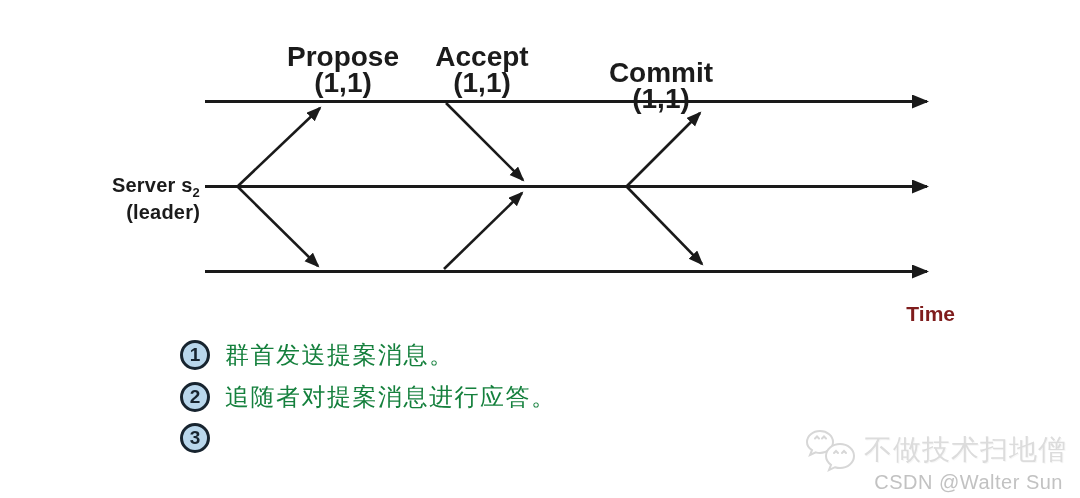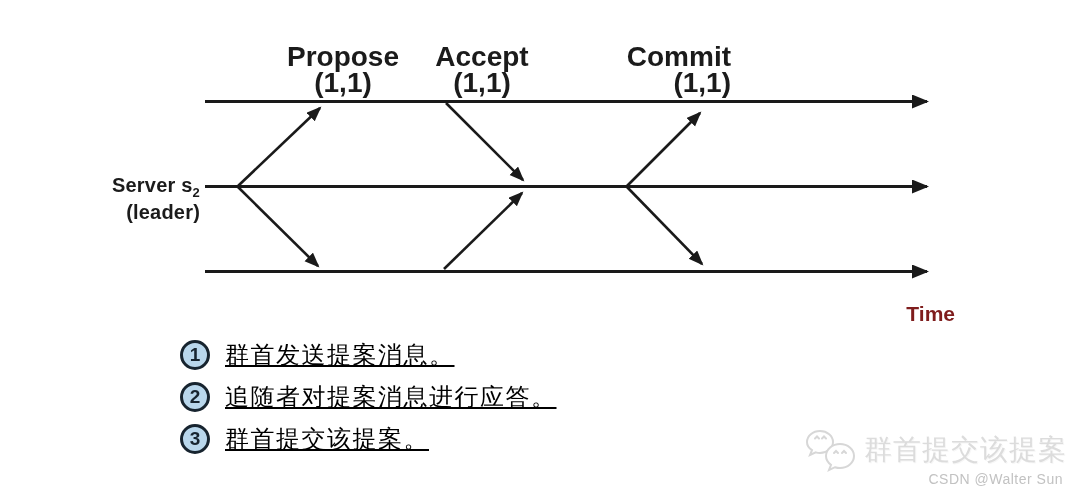--- a/index.html
+++ b/index.html
@@ -35,34 +35,33 @@
     display: flex; align-items: center; gap: 15px;
   }
   .ann-badge {
     width: 30px; height: 30px; flex: 0 0 30px;
     border: 3px solid #17242f; border-radius: 50%;
     background: #b9d7ec; color: #17242f;
     display: flex; align-items: center; justify-content: center;
     font-size: 19px; font-weight: bold;
   }
   .ann-text {
-    font-size: 24px; color: #000000; letter-spacing: 1.5px;
+    font-size: 24px; color: #15803d; letter-spacing: 1.5px;
     white-space: nowrap;
-    text-decoration: underline;
   }
 
   
   .wm-brand {
     position: absolute; left: 864px; top: 431px;
     font-size: 28px; letter-spacing: 1px; color: #dcdcdc;
     text-shadow: 1px 1px 0 #f7f7f7; white-space: nowrap;
   }
   .wm-credit {
     position: absolute; right: 17px; top: 471px;
-    font-size: 14px; color: #c2c2c2; letter-spacing: 0.5px; margin-left: 32px;
+    font-size: 20px; color: #c2c2c2; letter-spacing: 0.5px; margin-left: 32px;
   }
   .wm-icon { position: absolute; left: 804px; top: 429px; }
 </style>
 </head>
 <body>
 
 <div class="canvas">
 
   <svg class="flow" width="1080" height="340" viewBox="0 0 1080 340">
     <defs>
@@ -94,50 +93,49 @@
 
 
   <div class="phase-label" style="left:273px; top:44px;">
     <div>Propose</div>
     <div>(1,1)</div>
   </div>
   <div class="phase-label" style="left:412px; top:44px;">
     <div>Accept</div>
     <div>(1,1)</div>
   </div>
-  <div class="phase-label" style="left:591px; top:44px;text-align:right;">
+  <div class="phase-label" style="left:591px; top:60px;">
     <div>Commit</div>
     <div>(1,1)</div>
   </div>
 
   <div class="time-label" style="right:125px; top:302px;">Time</div>
 
   <div class="ann-row" style="top:339px;">
     <span class="ann-badge">1</span>
     <span class="ann-text">群首发送提案消息。</span>
   </div>
   <div class="ann-row" style="top:381px;">
     <span class="ann-badge">2</span>
     <span class="ann-text">追随者对提案消息进行应答。</span>
   </div>
   <div class="ann-row" style="top:423px;">
     <span class="ann-badge">3</span>
-    <span class="ann-text">群首提交该提案。</span>
   </div>
 
   <svg class="wm-icon" width="58" height="44" viewBox="0 0 58 44">
     <g fill="#ffffff" stroke="#d7d7d7" stroke-width="2">
       <path d="M3,13 C3,6.9 8.8,2 16,2 C23.2,2 29,6.9 29,13 C29,19.1 23.2,24 16,24
                C14.5,24 13.1,23.8 11.8,23.4 L6,26 L8,21.2 C5,19.2 3,16.3 3,13 Z"></path>
       <path d="M22,27 C22,20.4 28.3,15 36,15 C43.7,15 50,20.4 50,27 C50,33.6 43.7,39 36,39
                C34.2,39 32.5,38.7 31,38.2 L25,41 L27,35.8 C23.9,33.6 22,30.5 22,27 Z"></path>
     </g>
     <g fill="none" stroke="#d7d7d7" stroke-width="2" stroke-linecap="round">
       <path d="M11,9.5 l2,-2 l2,2"></path>
       <path d="M18,9.5 l2,-2 l2,2"></path>
       <path d="M30,24 l2,-2 l2,2"></path>
       <path d="M38,24 l2,-2 l2,2"></path>
     </g>
   </svg>
-  <div class="wm-brand">群首提交该提案</div>
+  <div class="wm-brand">不做技术扫地僧</div>
   <div class="wm-credit">CSDN @Walter Sun</div>
 
 </div>
 
 </body></html>

